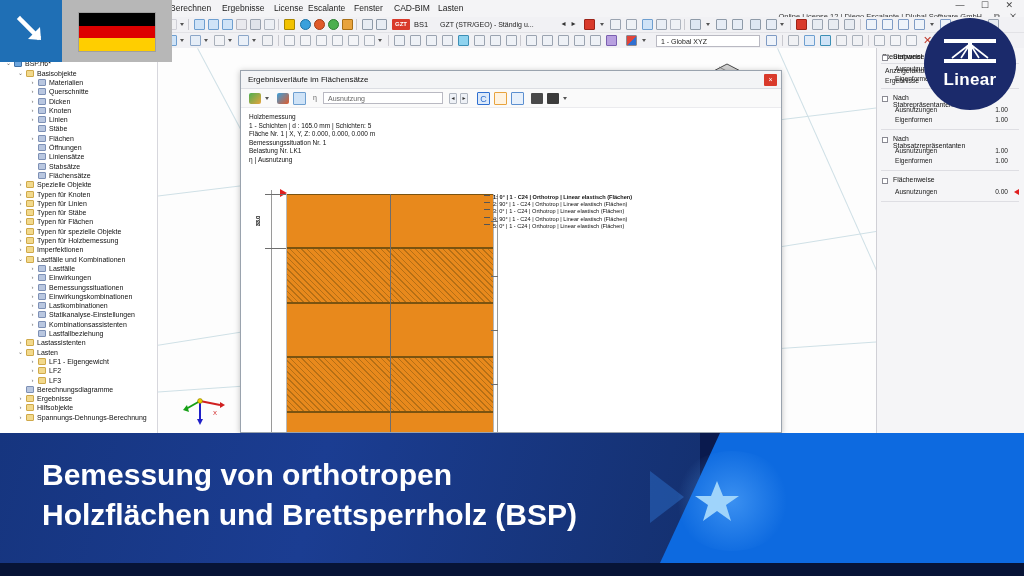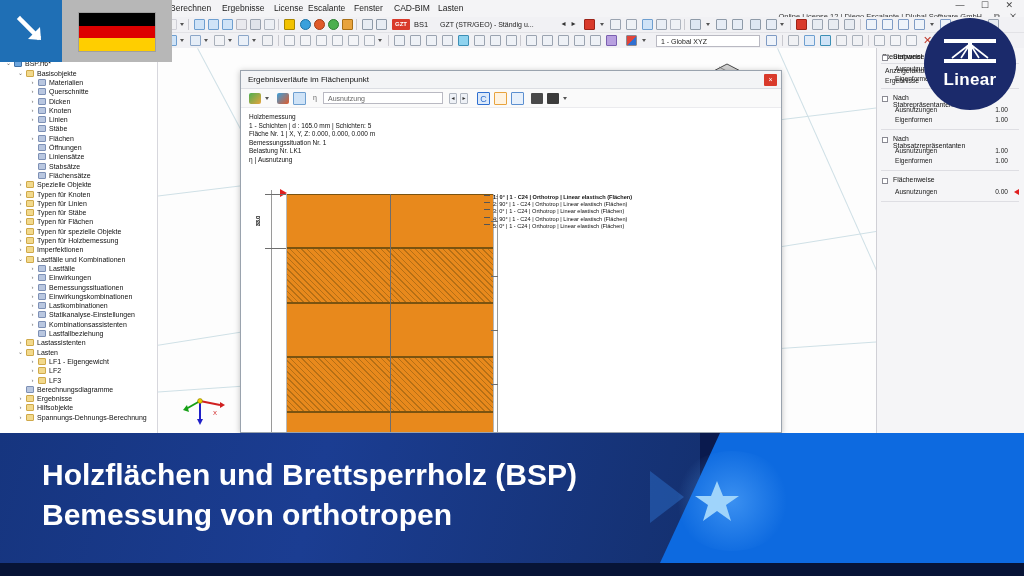--- a/index.html
+++ b/index.html
@@ -486,21 +486,21 @@
       <polygon points="7,14 3,19 9,21" fill="#16a016"></polygon>
       <line x1="20" y1="10" x2="20" y2="31" stroke="#2020c8" stroke-width="2"></line>
       <polygon points="17,28 23,28 20,34" fill="#2020c8"></polygon>
       <circle cx="20" cy="10" r="2.4" fill="#e8d000" stroke="#8a7a00" stroke-width=".6"></circle>
       <text x="33" y="24" font-size="6" fill="#d02020">X</text>
     </svg>
   </div>
 
   <div class="dlg">
     <div class="dlg-tb">
-      <span class="dlg-title">Ergebnisverläufe im Flächenpunkt</span>
+      <span class="dlg-title">Ergebnisverläufe im Flächensätze</span>
       <span class="dlg-close">×</span>
     </div>
 
     <div class="dlg-tools">
       <span class="tb-ico" style="left:8px; top:4px; width:12px; background:linear-gradient(135deg,#4caf50,#e8a33d);border:none;border-radius:2px"></span>
       <span class="tb-caret" style="left:24px; top:8px"></span>
       <span class="tb-ico" style="left:36px; top:4px; width:12px; background:linear-gradient(135deg,#3aa0dc,#e05a2a);border:none;border-radius:2px"></span>
       <span class="tb-ico" style="left:52px; top:3px; width:13px; height:13px; background:#cfe3f7;border:1px solid #6e9fd0"></span>
       <span style="position:absolute;left:72px;top:5px;font-size:7px;color:#666">η</span>
       <span class="combo" style="left:82px;top:3px;width:120px;color:#666">Ausnutzung</span>
@@ -639,20 +639,20 @@
     <div class="dtxt">Linear</div>
   </div>
 </div>
 
 <div class="banner">
   <div class="ban-left"></div>
   <div class="ban-right"></div>
   <div class="ban-tri"></div>
   <div class="ban-glow"></div>
   <div class="ban-title">
+    <div>Bemessung von orthotropen</div>
     <div>Holzflächen und Brettsperrholz (BSP)</div>
-    <div>Bemessung von orthotropen</div>
   </div>
   <svg class="star" viewBox="0 0 46 44">
     <polygon points="23,2 29,17 45,17 32,26 37,42 23,32 9,42 14,26 1,17 17,17" fill="#9fd4fb"></polygon>
   </svg>
   <div class="ban-base"></div>
 </div>
 
 </body></html>

